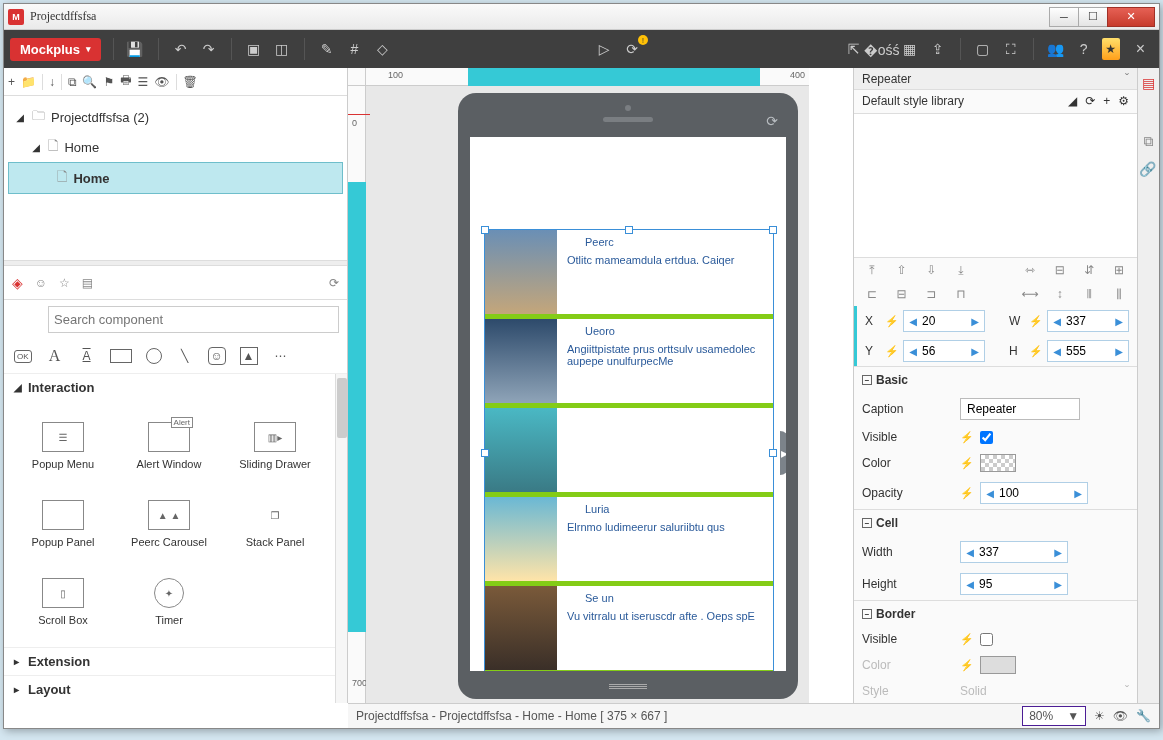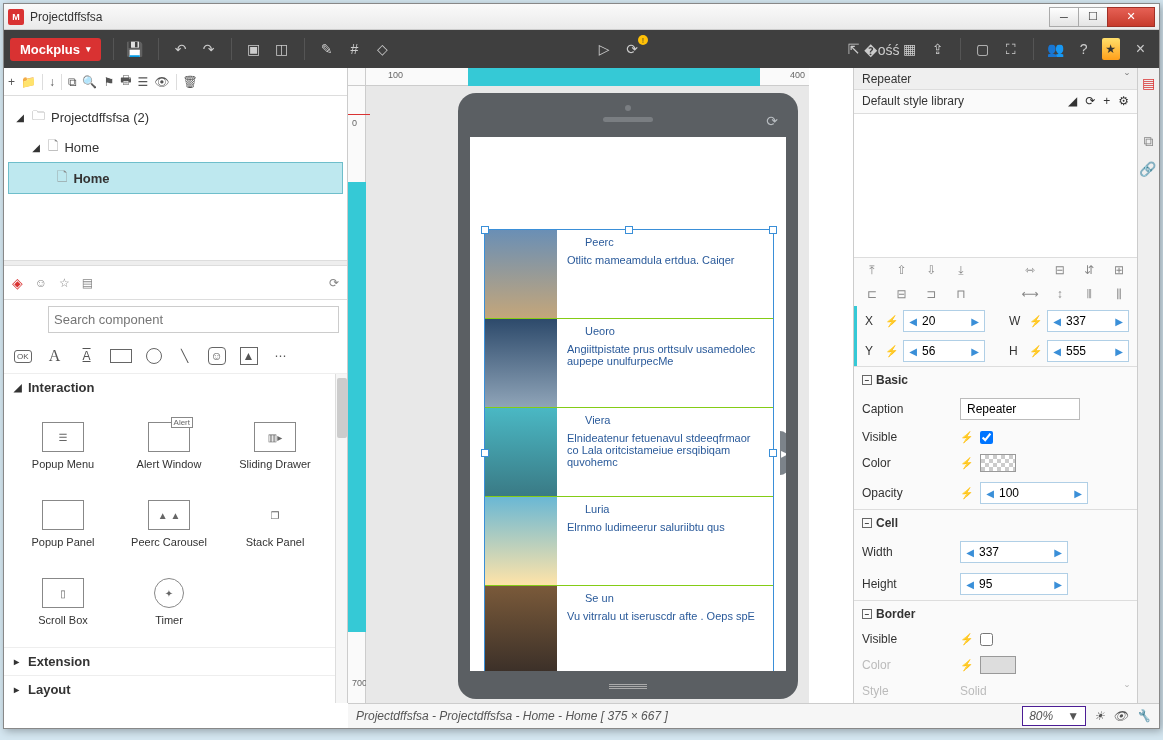--- a/index.html
+++ b/index.html
@@ -1,20 +1,20 @@
 <!DOCTYPE html>
 <html><head>
 <meta charset="utf-8">
 <style>
 * { box-sizing: border-box; margin: 0; padding: 0; font-family: "Segoe UI", Arial, sans-serif; }
 body { background: #d4e6f0; width: 1163px; height: 740px; overflow: hidden; font-size: 12px; color: #333; }
 .window { position: absolute; left: 3px; top: 3px; width: 1157px; height: 726px; background: #fff; border: 1px solid #888; box-shadow: 2px 2px 8px rgba(0,0,0,0.3); }
 .titlebar { height: 26px; background: linear-gradient(#fafafa,#eaeaea); display: flex; align-items: center; padding: 0 4px; border-bottom: 1px solid #ccc; }
 .titlebar .app-icon { width: 16px; height: 16px; background: #d93232; display: inline-flex; align-items: center; justify-content: center; color: #fff; font-size: 9px; font-weight: bold; border-radius: 2px; margin-right: 6px; }
-.titlebar .title { flex: 1; font-size: 12px; color: #333; }
+.titlebar .title { flex: 1; font-size: 12px; color: #333; font-family: Liberation Serif, serif; }
 .win-btns { display: flex; }
 .win-btn { width: 30px; height: 20px; display: inline-flex; align-items: center; justify-content: center; border: 1px solid #aaa; background: linear-gradient(#fefefe,#e4e4e4); margin-left: -1px; font-size: 11px; }
 .win-btn.close { background: linear-gradient(#e66155,#c73b2c); color: #fff; border-color: #a03026; width: 48px; }
 .toolbar { height: 38px; background: #3f3f3f; display: flex; align-items: center; padding: 0 6px; gap: 8px; }
 .brand { background: #d93232; color: #fff; padding: 4px 10px; border-radius: 3px; display: flex; align-items: center; font-size: 13px; font-weight: bold; }
 .brand::after { content: "▾"; font-size: 9px; margin-left: 6px; }
 .tb-sep { width: 1px; height: 22px; background: #555; margin: 0 4px; }
 .tb-icon { width: 20px; height: 20px; display: inline-flex; align-items: center; justify-content: center; color: #ccc; font-size: 14px; cursor: pointer; }
 .tb-flex { flex: 1; }
 .run { position: relative; }
@@ -61,21 +61,21 @@
 .canvas-bg { position:absolute; left:18px; top:18px; right:0; bottom:0; background:#e8e8e8; }
 .hl-bar { position:absolute; background:#35c9d6; }
 .device { position:absolute; background:#5b5f63; border-radius:18px; left:92px; top:7px; width:340px; height:606px; padding: 44px 12px 28px; }
 .spk { position:absolute; top:24px; left:50%; transform:translateX(-50%); width:50px;height:5px;background:#7a7e82;border-radius:3px;}
 .cam { position:absolute; top:12px; left:50%; transform:translateX(-50%); width:6px;height:6px;background:#7a7e82;border-radius:50%;}
 .homebar { position:absolute; bottom:10px; left:50%; transform:translateX(-50%); width:38px;height:5px; display:flex;flex-direction:column;gap:1px;}
 .homebar div{height:1px;background:#aaa;}
 .refresh-dev { position:absolute; top:20px; right:20px; color:#b8bdc1; font-size:14px;}
 .screen { background:#fff; width:100%; height:100%; position:relative; overflow:hidden;}
 .repeater { position:absolute; left:14px; top:92px; width:290px; border:1px solid #3a8fd8; background:rgba(200,225,245,0.15);}
-.cell { height:89px; border-bottom:1px solid #84cc16; display:flex; background:#fff;}
+.cell { height:89px; border-bottom:5px solid #84cc16; display:flex; background:#fff;}
 .cell:last-child{border-bottom:none;}
 .cell .thumb { width:72px; height:100%; background:linear-gradient(#6a8fb5,#c4a67a);}
 .cell .thumb.t2{background:linear-gradient(#2d4a6b,#8fa4b8);}
 .cell .thumb.t3{background:linear-gradient(#4ab8c4,#3a7a85);}
 .cell .thumb.t4{background:linear-gradient(#6ab8d4,#ffe4a8);}
 .cell .thumb.t5{background:linear-gradient(#7a5a3a,#3a2f28);}
 .cell .txt { flex:1; padding:6px 10px; font-size:11px; color:#2a5a9a;}
 .cell .txt .h { font-weight:normal; margin-bottom:6px; margin-left:18px;}
 .handle { position:absolute; width:8px;height:8px;background:#fff;border:1px solid #3a8fd8;}
 .handle.tl{left:-4px;top:-4px;} .handle.tr{right:-4px;top:-4px;}
@@ -105,21 +105,21 @@
 .prop-row { display:flex; align-items:center; padding:5px 8px; font-size:12px; gap:8px;}
 .prop-row .plab { width:90px;}
 .prop-row input[type=text]{ border:1px solid #bbb; padding:3px 6px; width:120px; font-size:12px;}
 .prop-row input[type=checkbox]{ }
 .color-sw { width:36px;height:18px;border:1px solid #999; background:repeating-conic-gradient(#ccc 0 25%, #fff 0 50%) 0 0/8px 8px;}
 .prop-row.disabled { color:#bbb;}
 .side-tabs { width:28px; background:#efefef; border-left:1px solid #ccc; display:flex; flex-direction:column; align-items:center; padding-top:6px; gap:10px;}
 .side-tabs .tb { width:18px;height:18px;color:#888;font-size:14px;display:flex;align-items:center;justify-content:center;}
 .side-tabs .tb.act { color:#d93232;}
 
-.statusbar { position:absolute; left:344px; right:0; bottom:0; height:25px; background:#f6f6f6; border-top:1px solid #ccc; display:flex; align-items:center; padding:0 8px; font-size:12px; color:#555; gap:8px;font-style:italic;}
+.statusbar { position:absolute; left:344px; right:0; bottom:0; height:25px; background:#f6f6f6; border-top:1px solid #ccc; display:flex; align-items:center; padding:0 8px; font-size:12px; color:#555; gap:8px;}
 .statusbar .sp{flex:1;}
 .zoom-sel { border:1px solid #4c1d95; padding:2px 6px; background:#fff; display:flex; gap:14px; align-items:center;}
 </style>
 </head>
 <body>
 
 <div class="window">
   <div class="titlebar">
     <span class="app-icon">M</span>
     <span class="title">Projectdffsfsa</span>
@@ -326,24 +326,20 @@
                 </div>
               <div class="cell">
                   <div class="thumb t2"></div>
                   <div class="txt">
                     <div class="h">Ueoro</div>
                     <div>Angiittpistate prus orttsulv usamedolec aupepe unulfurpecMe</div>
                   </div>
                 </div>
               <div class="cell">
                   <div class="thumb t3"></div>
-                  <div class="txt">
-                    <div class="h">Viera</div>
-                    <div>Elnideatenur fetuenavul stdeeqfrmaor co    Lala oritcistameiue ersqibiqam quvohemc</div>
-                  </div>
                 </div>
               <div class="cell">
                   <div class="thumb t4"></div>
                   <div class="txt">
                     <div class="h">Luria</div>
                     <div>Elrnmo ludimeerur saluriibtu qus</div>
                   </div>
                 </div>
               <div class="cell">
                   <div class="thumb t5"></div>

